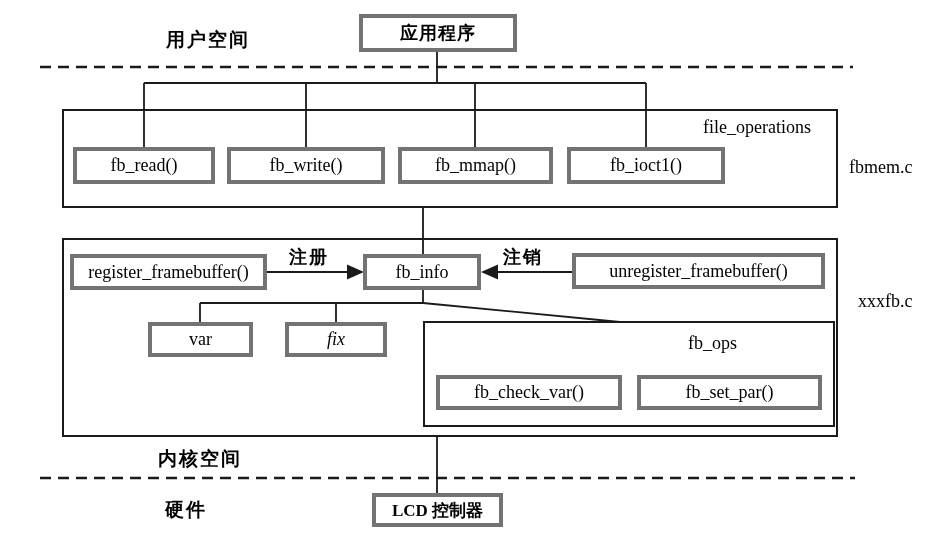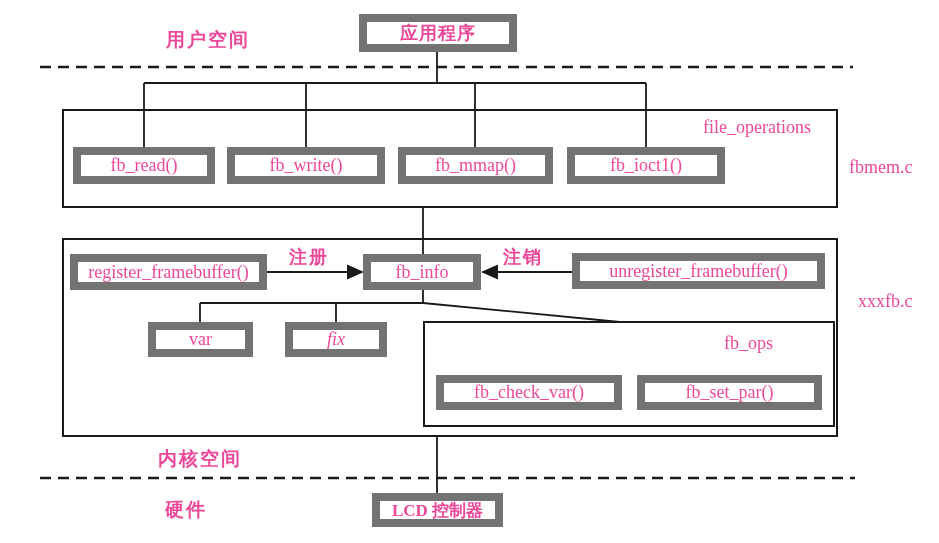--- a/index.html
+++ b/index.html
@@ -6,34 +6,34 @@
     margin: 0;
     padding: 0;
     background: #ffffff;
   }
   #figure {
     position: relative;
     width: 939px;
     height: 543px;
     background: #ffffff;
     font-family: "Liberation Serif", "DejaVu Serif", serif;
-    color: #ec4899;
+    color: #000000;
     overflow: hidden;
   }
   #wires {
     position: absolute;
     left: 0;
     top: 0;
     width: 939px;
     height: 543px;
   }
   .node {
     position: absolute;
     box-sizing: border-box;
-    border: 8px solid #737373;
+    border: 4px solid #737373;
     background: #ffffff;
     display: flex;
     align-items: center;
     justify-content: center;
     font-size: 18px;
     white-space: nowrap;
   }
   .container-box {
     position: absolute;
     box-sizing: border-box;
@@ -140,21 +140,21 @@
   </div>
 
   <div class="node" style="left:572px; top:253px; width:253px; height:36px;">
     <span>unregister_framebuffer()</span>
   </div>
   <div class="node" style="left:285px; top:322px; width:102px; height:35px;font-style:italic;">
     <span>fix</span>
   </div>
 
   <div class="container-box" style="left:423px; top:321px; width:412px; height:106px;"></div>
-  <div class="lbl lbl-code" style="left:724px; top:333px;text-align:center;">fb_ops</div>
+  <div class="lbl lbl-code" style="left:688px; top:333px;text-align:center;">fb_ops</div>
   <div class="node" style="left:436px; top:375px; width:186px; height:35px;">
     <span>fb_check_var()</span>
   </div>
   <div class="node" style="left:637px; top:375px; width:185px; height:35px;">
     <span>fb_set_par()</span>
   </div>
 
   <div class="node" style="left:372px; top:493px; width:131px; height:34px; font-size:17px;">
     <span class="cn" style="letter-spacing:0;">LCD 控制器</span>
   </div>

